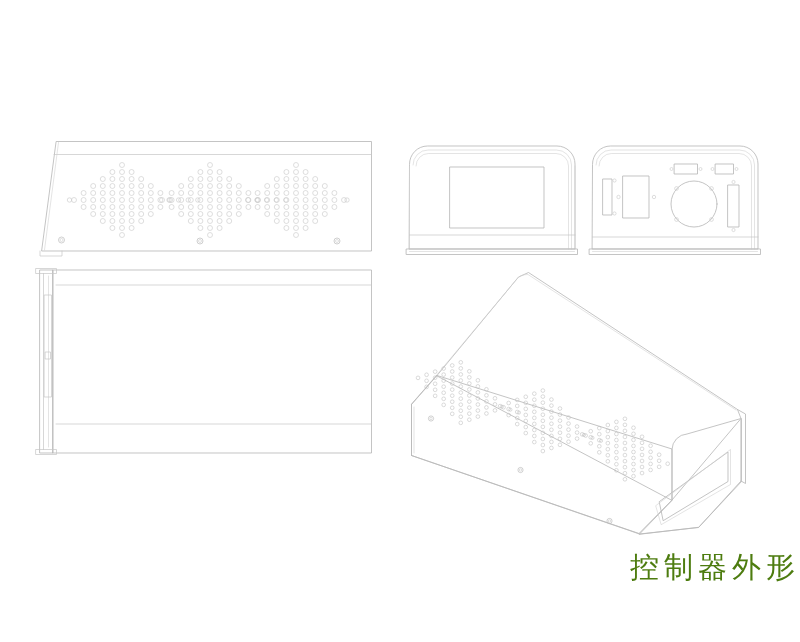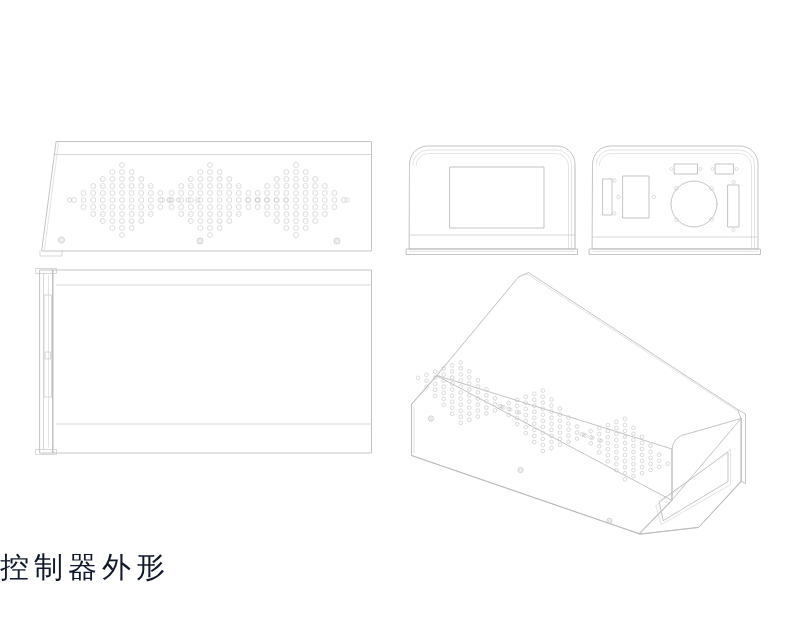--- a/index.html
+++ b/index.html
@@ -27,25 +27,25 @@
     top: 0;
     width: 800px;
     height: 642px;
     display: block;
   }
   .caption {
     position: absolute;
     left: 0;
     top: 548px;
     width: 800px;
-    text-align: left;
+    text-align: right;
     font-family: "DejaVu Sans", "Liberation Sans", sans-serif;
     font-size: 29px;
     letter-spacing: 5px;
-    color: #0f172a;
+    color: #4d7c0f;
     font-weight: 400;
     white-space: nowrap;
   }
   
   .ln {
     fill: none;
     stroke: #b9b9b9;
     stroke-width: 0.85;
     stroke-linecap: round;
     stroke-linejoin: round;

